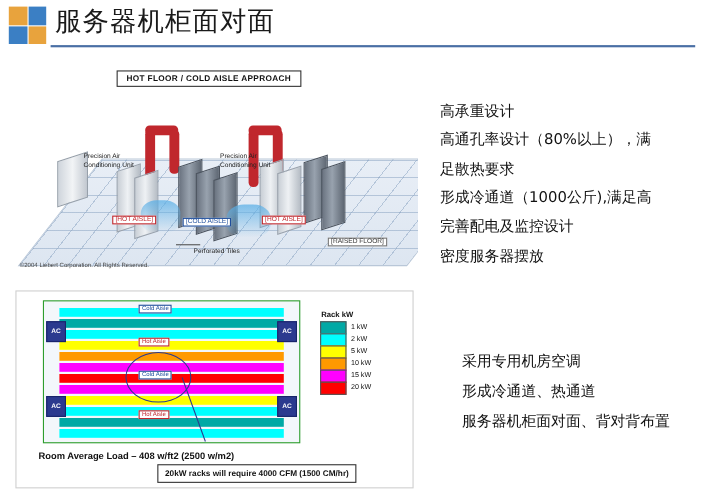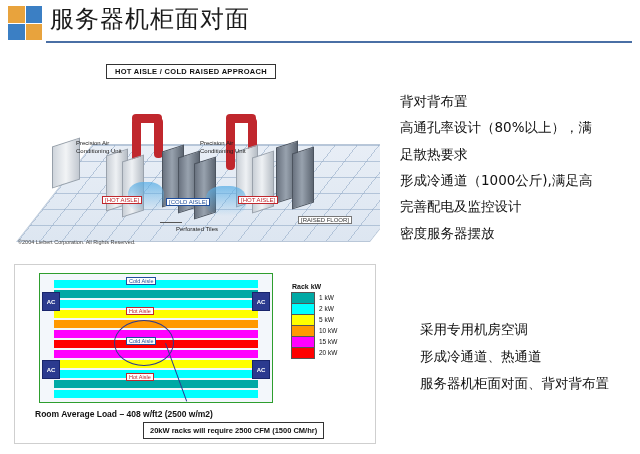--- a/index.html
+++ b/index.html
@@ -284,21 +284,21 @@
       <span style="background:#3b7fc4"></span>
       <span style="background:#3b7fc4"></span>
       <span style="background:#e8a33d"></span>
     </div>
     <div class="title-text">服务器机柜面对面</div>
     <div class="title-rule"></div>
   </div>
 
   <div class="fig1">
 
-    <div class="fig1-title">HOT AISLE / COLD RAISED  APPROACH</div>
+    <div class="fig1-title">HOT FLOOR / COLD AISLE  APPROACH</div>
 
     <div class="floor">
       <div class="floor-grid"></div>
     </div>
 
     <div class="pac" style="left:42px; top:86px;"></div>
     <div class="duct" style="left:122px; top:62px; width:9px; height:52px;"></div>
     <div class="duct" style="left:122px; top:58px; width:30px; height:9px;"></div>
     <div class="duct" style="left:144px; top:62px; width:9px; height:40px;"></div>
 
@@ -332,21 +332,21 @@
     <div class="lbl blue" style="left:156px; top:142px;">[COLD AISLE]</div>
     <div class="lbl" style="left:228px; top:140px;">[HOT AISLE]</div>
     <div class="lbl plain" style="left:288px; top:160px; color:#333; border-color:#777;">[RAISED FLOOR]</div>
     <div class="cap" style="left:166px; top:170px;">Perforated Tiles</div>
 
     <div class="leader" style="left:150px; top:166px; width:22px;"></div>
     <div class="copy">©2004 Liebert Corporation. All Rights Reserved.</div>
   </div>
 
   <div class="text1">
-    <div>背对背布置</div>
+    <div>高承重设计</div>
     <div>高通孔率设计（80%以上），满</div>
     <div>足散热要求</div>
     <div>形成冷通道（1000公斤),满足高</div>
     <div>完善配电及监控设计</div>
     <div>密度服务器摆放</div>
   </div>
 
   <div class="fig2">
 
     <div class="plan">
@@ -400,21 +400,21 @@
         <span class="legend-lb">15 kW</span>
       </div>
       <div class="legend-row">
         <span class="legend-sw" style="background:#ff0000"></span>
         <span class="legend-lb">20 kW</span>
       </div>
     </div>
 
     <div class="room-load">Room Average Load – 408 w/ft2 (2500 w/m2)</div>
     <div class="callout-line"></div>
-    <div class="callout">20kW racks will require 2500 CFM (1500 CM/hr)</div>
+    <div class="callout">20kW racks will require 4000 CFM (1500 CM/hr)</div>
   </div>
 
   <div class="text2">
     <div>采用专用机房空调</div>
     <div>形成冷通道、热通道</div>
     <div>服务器机柜面对面、背对背布置</div>
   </div>
 
 </div>
 

